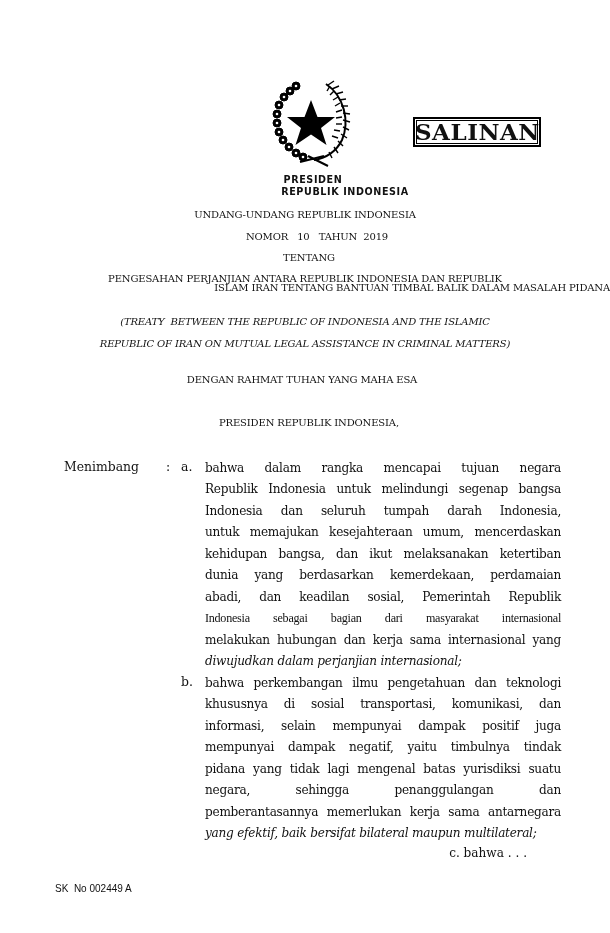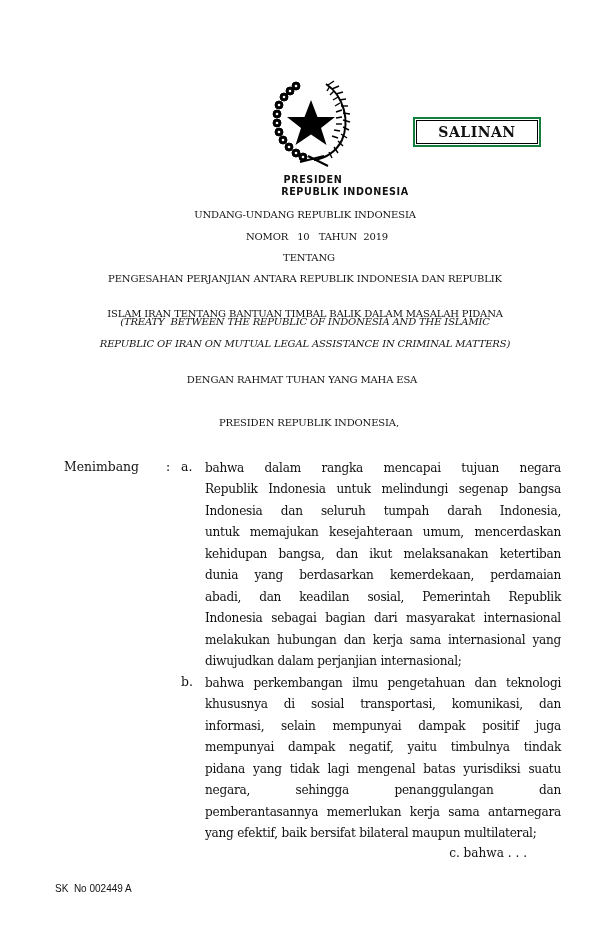--- a/index.html
+++ b/index.html
@@ -3,30 +3,30 @@
 <meta charset="utf-8">
 <style>
   html, body { margin: 0; padding: 0; background: #ffffff; }
   body { width: 610px; height: 933px; position: relative; overflow: hidden;
          font-family: "DejaVu Serif", "Liberation Serif", serif; color: #111; }
   .center { position: absolute; left: 0; width: 610px; text-align: center; white-space: nowrap; }
   .serif { font-family: "DejaVu Serif", serif; font-size: 10px; letter-spacing: -0.15px; }
   .italic { font-style: italic; }
   .sans-head { font-family: "DejaVu Sans", sans-serif; font-size: 9.6px; font-weight: bold; letter-spacing: 0.6px; }
   .salinan { position: absolute; left: 413px; top: 117px; width: 124px; height: 26px;
-             border: 2px solid #15803d; box-sizing: content-box; text-align: center;
-             font-family: "DejaVu Serif", serif; font-weight: bold; font-size: 14px; line-height: 26px; letter-spacing: 0.5px; }
+             border: 2px solid #000000; box-sizing: content-box; text-align: center;
+             font-family: "DejaVu Serif", serif; font-weight: bold; font-size: 23px; line-height: 26px; letter-spacing: 0.5px; }
   .salinan-inner { position:absolute; left: 1px; top: 1px; right: 1px; bottom: 1px; border: 1px solid #000; }
   .emblem { position: absolute; left: 268px; top: 76px; width: 86px; height: 92px; }
   .label { position: absolute; left: 64px; font-size: 12.4px; font-family: "DejaVu Serif", serif; }
   .colon { position: absolute; left: 166px; font-size: 12.4px; font-family: "DejaVu Serif", serif; }
   .marker { position: absolute; left: 181px; font-size: 12.4px; font-family: "DejaVu Serif", serif; }
   .body-line { position: absolute; left: 205px; width: 356px; font-size: 12.1px; letter-spacing: -0.25px;
                font-family: "DejaVu Serif", serif; text-align: justify; text-align-last: justify; white-space: nowrap; height: 16px; line-height: 16px; overflow: visible; }
-  .body-line.last { text-align-last: left; }
+  .body-line.last { text-align-last: left; font-style: italic; }
   .continuation { position: absolute; right: 83px; font-size: 12.1px; font-family: "DejaVu Serif", serif; }
   .sk { position: absolute; left: 55px; top: 883px; font-family: "Liberation Sans", sans-serif; font-size: 10px; }
 </style>
 </head>
 <body>
 
 <svg class="emblem" viewBox="0 0 86 92" xmlns="http://www.w3.org/2000/svg">
 
   <polygon points="43,24 49.5,41 67,41 53,52 58.5,69 43,58.5 27.5,69 33,52 19,41 36.5,41" fill="#000"></polygon>
 
@@ -90,40 +90,40 @@
   <span>SALINAN</span>
 </div>
 
 <div class="center sans-head" style="top:174px;margin-left:8px;">PRESIDEN</div>
 <div class="center sans-head" style="top:186px;padding-left:40px;">REPUBLIK INDONESIA</div>
 
 <div class="center serif" style="top:209px;">UNDANG-UNDANG REPUBLIK INDONESIA</div>
 <div class="center serif" style="top:231px; left:12px; white-space:pre;">NOMOR   10   TAHUN  2019</div>
 <div class="center serif" style="top:252px; left:4px;">TENTANG</div>
 <div class="center serif" style="top:273px;">PENGESAHAN PERJANJIAN ANTARA REPUBLIK INDONESIA DAN REPUBLIK</div>
-<div class="center serif" style="top:308px;">ISLAM IRAN TENTANG BANTUAN TIMBAL BALIK DALAM MASALAH PIDANA</div>
+<div class="center serif" style="top:282px;text-align:right;">ISLAM IRAN TENTANG BANTUAN TIMBAL BALIK DALAM MASALAH PIDANA</div>
 <div class="center serif italic" style="top:316px; white-space:pre;">(TREATY  BETWEEN THE REPUBLIC OF INDONESIA AND THE ISLAMIC</div>
 <div class="center serif italic" style="top:338px;">REPUBLIC OF IRAN ON MUTUAL LEGAL ASSISTANCE IN CRIMINAL MATTERS)</div>
 
 <div class="center serif" style="top:374px; left:-3px;">DENGAN RAHMAT TUHAN YANG MAHA ESA</div>
 <div class="center serif" style="top:417px; left:4px;">PRESIDEN REPUBLIK INDONESIA,</div>
 
 <div class="label" style="top:459px;">Menimbang</div>
 <div class="colon" style="top:459px;">:</div>
 
 <div>
   <div class="marker" style="top:459px;">a.</div>
   <div class="body-line" style="top:460px;">bahwa dalam rangka mencapai tujuan negara</div>
   <div class="body-line" style="top:481px;">Republik Indonesia untuk melindungi segenap bangsa</div>
   <div class="body-line" style="top:503px;">Indonesia dan seluruh tumpah darah Indonesia,</div>
   <div class="body-line" style="top:524px;">untuk memajukan kesejahteraan umum, mencerdaskan</div>
   <div class="body-line" style="top:546px;">kehidupan bangsa, dan ikut melaksanakan ketertiban</div>
   <div class="body-line" style="top:567px;">dunia yang berdasarkan kemerdekaan, perdamaian</div>
   <div class="body-line" style="top:589px;">abadi, dan keadilan sosial, Pemerintah Republik</div>
-  <div class="body-line" style="top:610px;">Indonesia sebagai bagian dari masyarakat internasional</div>
+  <div class="body-line" style="top:610px;font-family:Liberation Serif, serif;">Indonesia sebagai bagian dari masyarakat internasional</div>
   <div class="body-line" style="top:632px;">melakukan hubungan dan kerja sama internasional yang</div>
   <div class="body-line last" style="top:653px;">diwujudkan dalam perjanjian internasional;</div>
 </div>
 
 <div>
   <div class="marker" style="top:674px;">b.</div>
   <div class="body-line" style="top:675px;">bahwa perkembangan ilmu pengetahuan dan teknologi</div>
   <div class="body-line" style="top:696px;">khususnya di sosial transportasi, komunikasi, dan</div>
   <div class="body-line" style="top:718px;">informasi, selain mempunyai dampak positif juga</div>
   <div class="body-line" style="top:739px;">mempunyai dampak negatif, yaitu timbulnya tindak</div>

